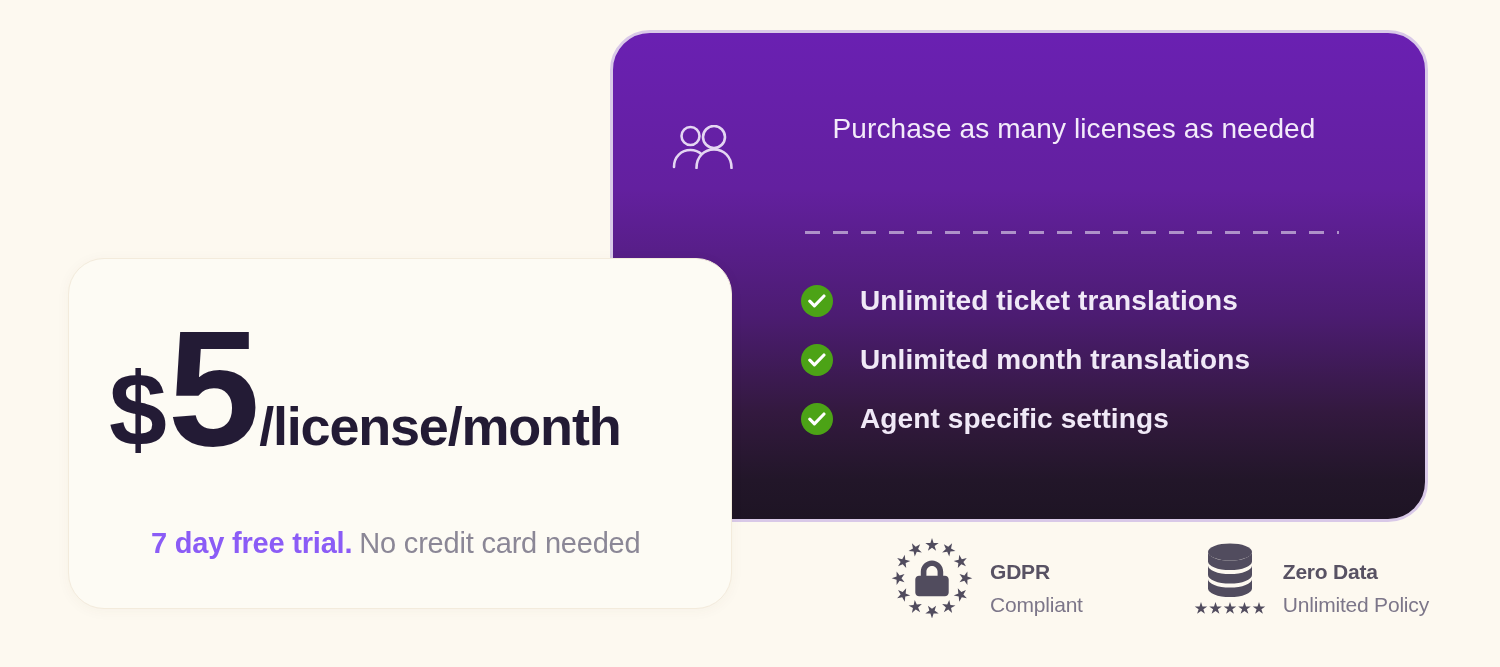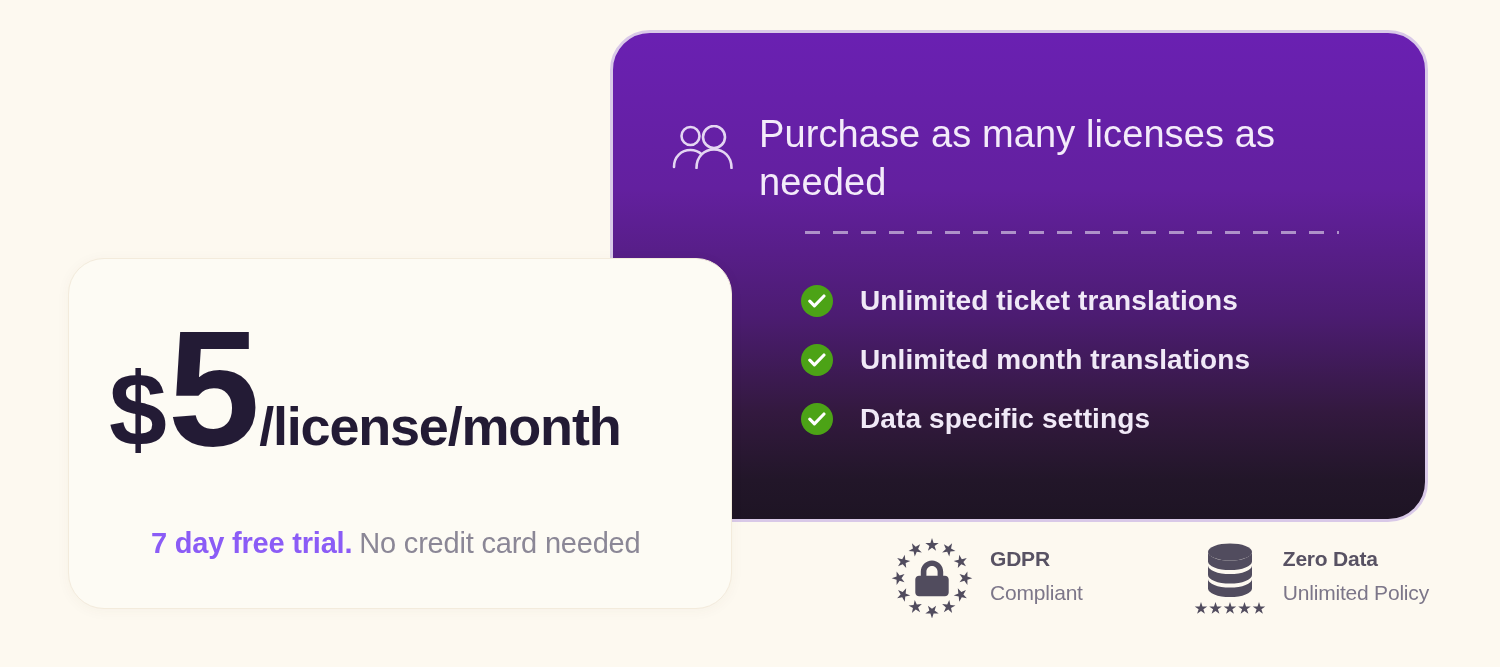--- a/index.html
+++ b/index.html
@@ -40,25 +40,26 @@
     position:absolute;
     left:146px; top:78px;
     width:630px;
   }
   .pc-people-icon {
     position:absolute;
     left:-88px; top:14px;
     width:64px; height:44px;
   }
   .pc-title {
-    font-size:38px;
+    font-size:28px;
     line-height:1.25;
     font-weight:400;
     color:#F3EBFA;
     letter-spacing:0.1px;
+    text-align:center;
   }
 
   
   .pc-divider {
     position:absolute;
     left:192px; top:198px;
     width:534px; height:3px;
     background-image:linear-gradient(90deg,
         #AE92C9 0px, #AE92C9 15px,
         transparent 15px, transparent 28px);
@@ -161,21 +162,21 @@
   
   .badges {
     position:absolute;
     left:890px; top:534px;
     display:flex;
     align-items:flex-start;
     gap:110px;
   }
   .badge {
     display:flex;
-    align-items:center;
+    align-items:flex-end;
     gap:16px;
   }
   .badge-icon {
     flex:0 0 auto;
     width:84px; height:84px;
     display:flex;
     align-items:center;
     justify-content:center;
   }
   .badge-icon.db { width:74px; }
@@ -233,21 +234,21 @@
           </svg>
         </span>
         <span class="pc-item-label">Unlimited month translations</span>
       </li>
       <li class="pc-item">
         <span class="check-icon">
           <svg width="18" height="14" viewBox="0 0 18 14" fill="none" stroke="#FFFFFF" stroke-width="3.1" stroke-linecap="round" stroke-linejoin="round">
             <path d="M1.8 7.2 L6.4 11.8 L16 2"></path>
           </svg>
         </span>
-        <span class="pc-item-label">Data specific settings</span>
+        <span class="pc-item-label">Agent specific settings</span>
       </li>
     </ul>
   </section>
 
   <section class="price-card">
     <div class="price-row">
       <span class="currency">$</span>
       <span class="amount">5</span>
       <span class="per-unit">/license/month</span>
     </div>

